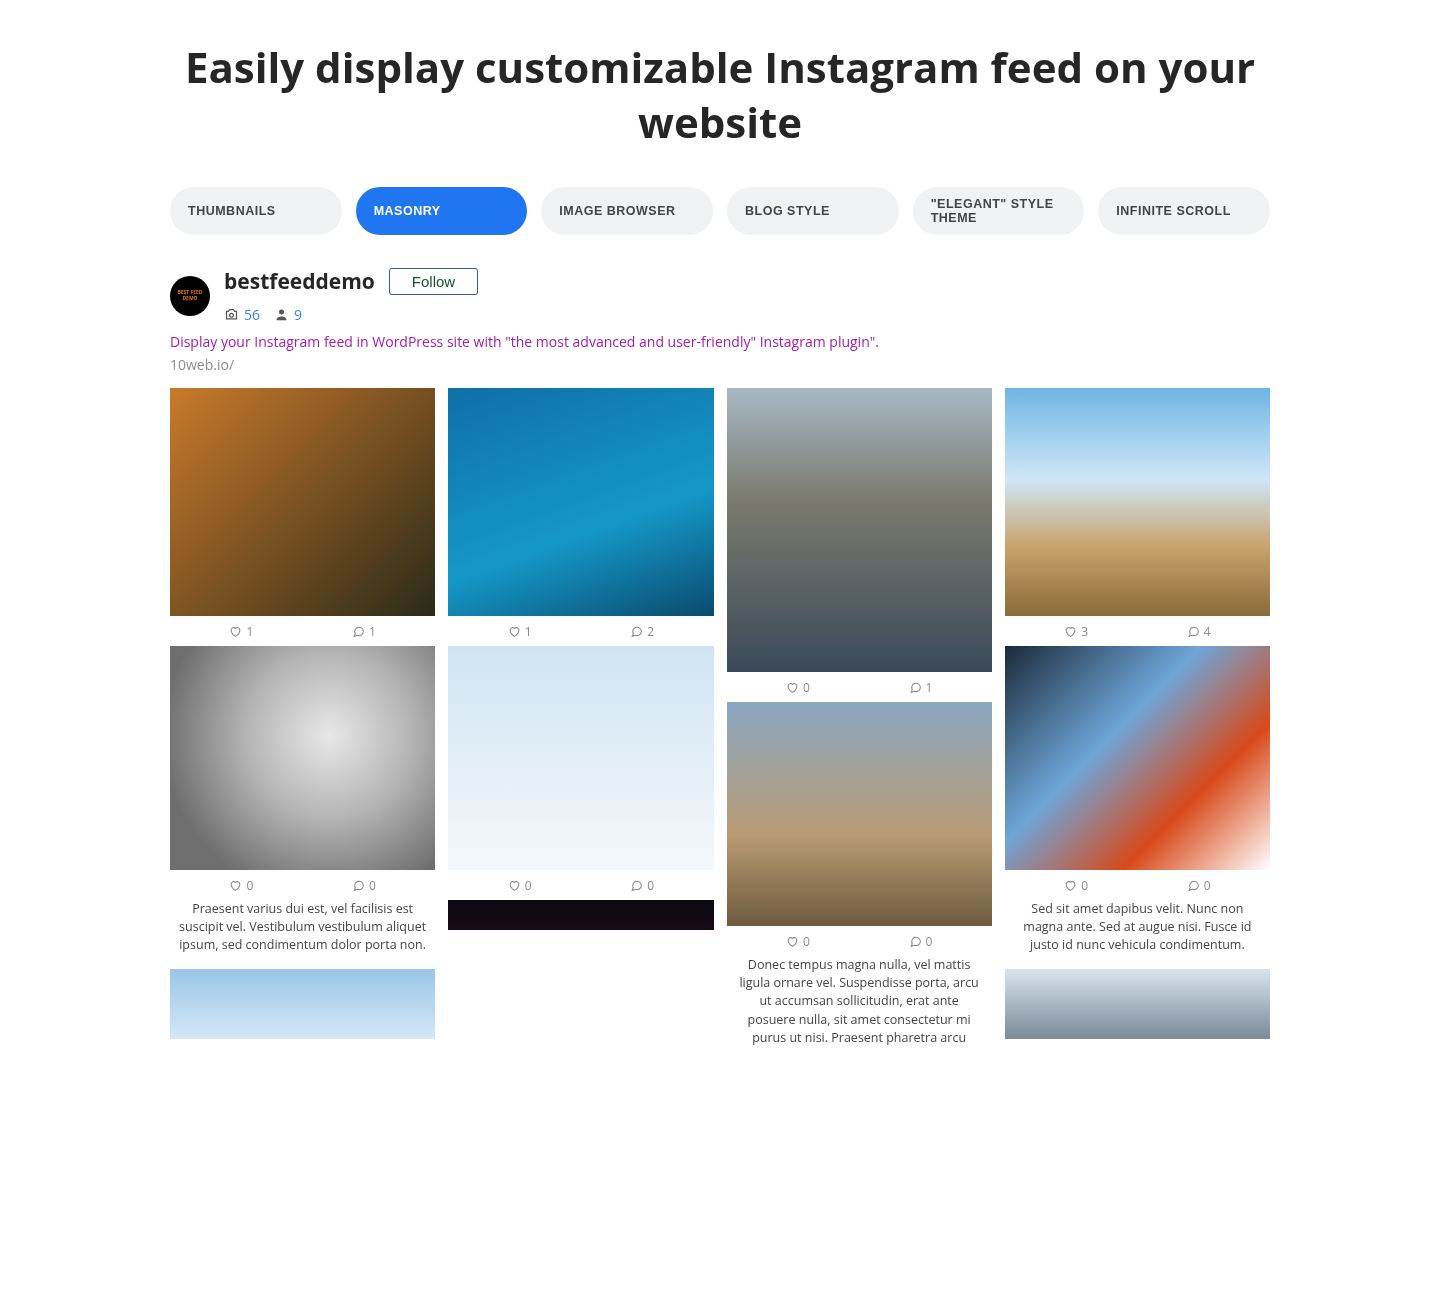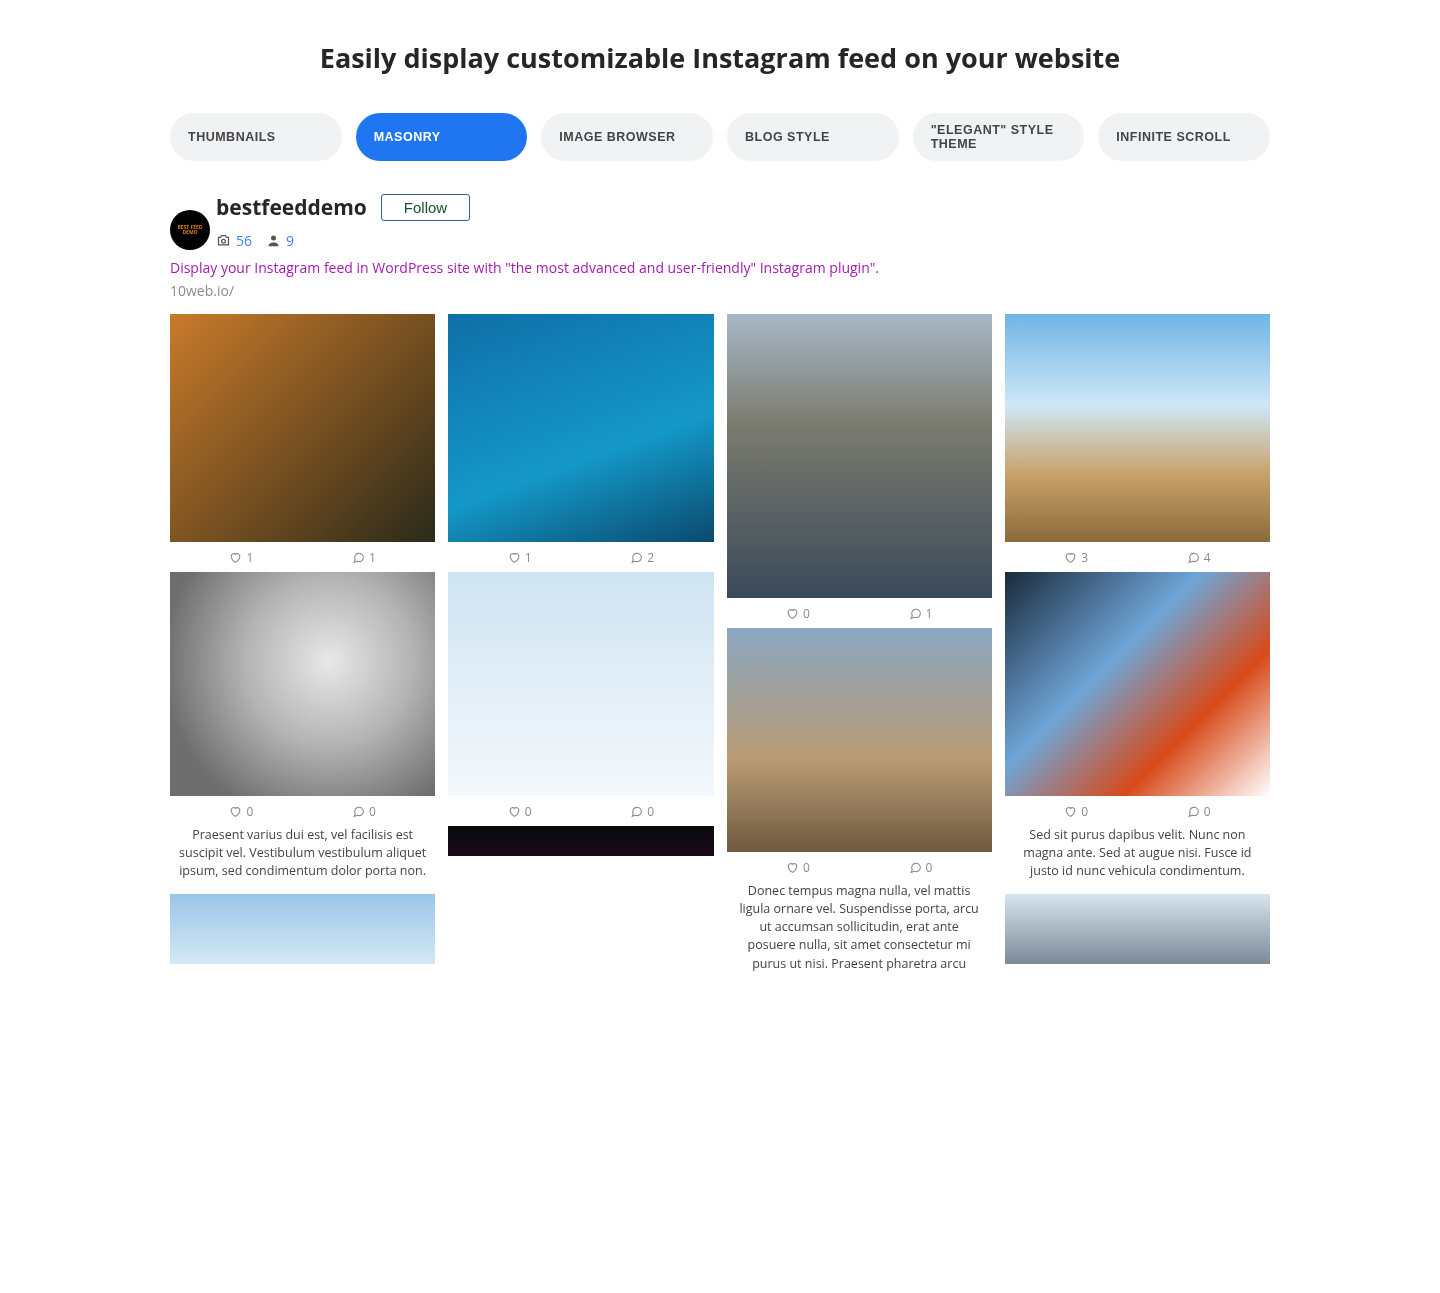--- a/index.html
+++ b/index.html
@@ -1,22 +1,22 @@
 <!DOCTYPE html>
 <html><head>
 <meta charset="utf-8">
 <style>
 * { box-sizing: border-box; margin: 0; padding: 0; }
 body { font-family: "Open Sans", Helvetica, Arial, sans-serif; background: #fff; color: #262626; }
 .container { width: 1100px; margin: 0 auto; padding: 40px 0 0; }
-.page-title { text-align: center; font-size: 27px; font-weight: 700; color: #262626; line-height: 1.3; margin-bottom: 38px; }
+.page-title { text-align: center; font-size: 42px; font-weight: 700; color: #262626; line-height: 1.3; margin-bottom: 38px; }
 .tabs { display: flex; gap: 14px; margin-bottom: 32px; justify-content: space-between; }
 .tab { flex: 1; padding: 10px 18px; border-radius: 999px; background: #f1f2f4; color: #444; font-size: 12.5px; font-weight: 600; letter-spacing: 0.5px; text-align: left; cursor: pointer; border: none; }
 .tab.active { background: #2076f0; color: #fff; }
-.profile-header { display: flex; align-items: flex-end; gap: 6px; margin-bottom: 2px; padding-left: 0; }
+.profile-header { display: flex; align-items: center; gap: 14px; margin-bottom: 2px; padding-left: 0; }
 .avatar { width: 40px; height: 40px; border-radius: 50%; background: #000; display: flex; align-items: center; justify-content: center; color: #e07b00; font-size: 5px; font-weight: 700; text-align: center; line-height: 1.1; }
 .profile-main { flex: 1; }
 .profile-row1 { display: flex; align-items: center; gap: 14px; }
 .username { font-size: 21px; font-weight: 700; color: #262626; }
 .follow-btn { padding: 4px 22px; border: 1px solid #3a5b99; color: #14532d; background: #fff; font-size: 15px; border-radius: 3px; cursor: pointer; }
 .stats { margin-top: 10px; display: flex; gap: 14px; color: #3b82f6; font-size: 14px; }
 .stat { display: flex; align-items: center; gap: 5px; }
 .stat svg { width: 15px; height: 15px; fill: #555; }
 .bio { margin-top: 8px; font-size: 14px; color: #a21caf; }
 .bio-link { margin-top: 4px; font-size: 14px; color: #8c8c8c; }
@@ -226,18 +226,18 @@
               </svg>
               <span>0</span>
             </span>
             <span>
               <svg viewBox="0 0 24 24">
                 <path d="M21 12a8 8 0 0 1-11 7l-6 2 2-5a8 8 0 1 1 15-4z"></path>
               </svg>
               <span>0</span>
             </span>
           </div>
-          <div class="caption">Sed sit purus dapibus velit. Nunc non magna ante. Sed at augue nisi. Fusce id justo id nunc vehicula condimentum.</div>
+          <div class="caption">Sed sit amet dapibus velit. Nunc non magna ante. Sed at augue nisi. Fusce id justo id nunc vehicula condimentum.</div>
         </div>
         <div class="peek img-city" style="height: 70px;"></div>
       </div>
     </div>
 </div>
 
 </body></html>

